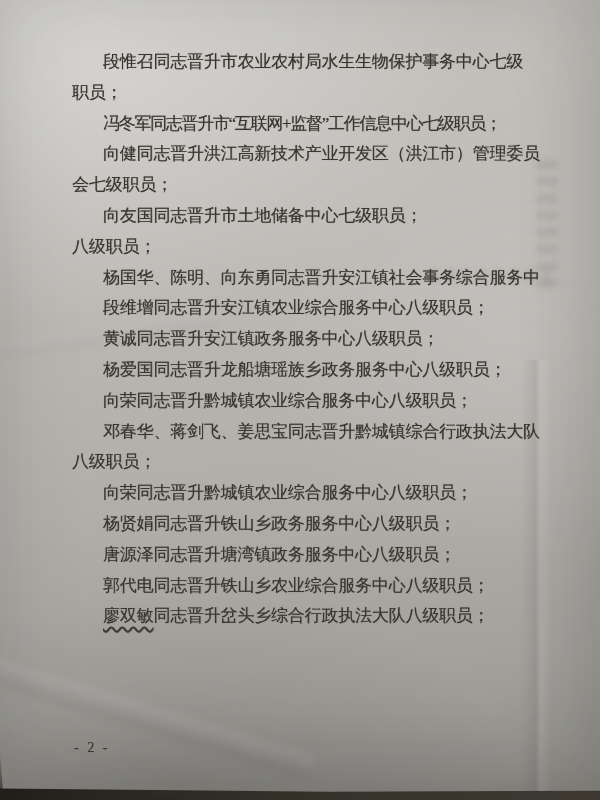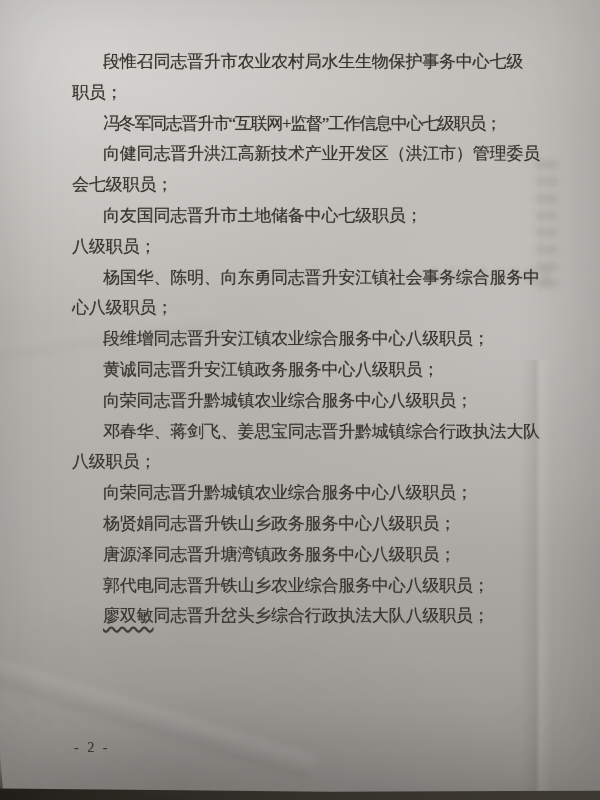--- a/index.html
+++ b/index.html
@@ -116,23 +116,23 @@
 
   <div class="text-block">
     <div class="line indent">段惟召同志晋升市农业农村局水生生物保护事务中心七级</div>
     <div class="line">职员；</div>
     <div class="line indent tight">冯冬军同志晋升市“互联网+监督”工作信息中心七级职员；</div>
     <div class="line indent">向健同志晋升洪江高新技术产业开发区（洪江市）管理委员</div>
     <div class="line">会七级职员；</div>
     <div class="line indent">向友国同志晋升市土地储备中心七级职员；</div>
     <div class="line">八级职员；</div>
     <div class="line indent">杨国华、陈明、向东勇同志晋升安江镇社会事务综合服务中</div>
-    <div class="line">心八级职员；</div>
     <div class="line indent">段维增同志晋升安江镇农业综合服务中心八级职员；</div>
     <div class="line indent">黄诚同志晋升安江镇政务服务中心八级职员；</div>
+    <div class="line indent">杨爱国同志晋升龙船塘瑶族乡政务服务中心八级职员；</div>
     <div class="line indent">向荣同志晋升黔城镇农业综合服务中心八级职员；</div>
     <div class="line indent">邓春华、蒋剑飞、姜思宝同志晋升黔城镇综合行政执法大队</div>
     <div class="line">八级职员；</div>
     <div class="line indent">向荣同志晋升黔城镇农业综合服务中心八级职员；</div>
     <div class="line indent">杨贤娟同志晋升铁山乡政务服务中心八级职员；</div>
     <div class="line indent">唐源泽同志晋升塘湾镇政务服务中心八级职员；</div>
     <div class="line indent">郭代电同志晋升铁山乡农业综合服务中心八级职员；</div>
     <div class="line indent">
       <span class="wavy-underline">廖双敏</span><span>同志晋升岔头乡综合行政执法大队八级职员；</span>
     </div>

